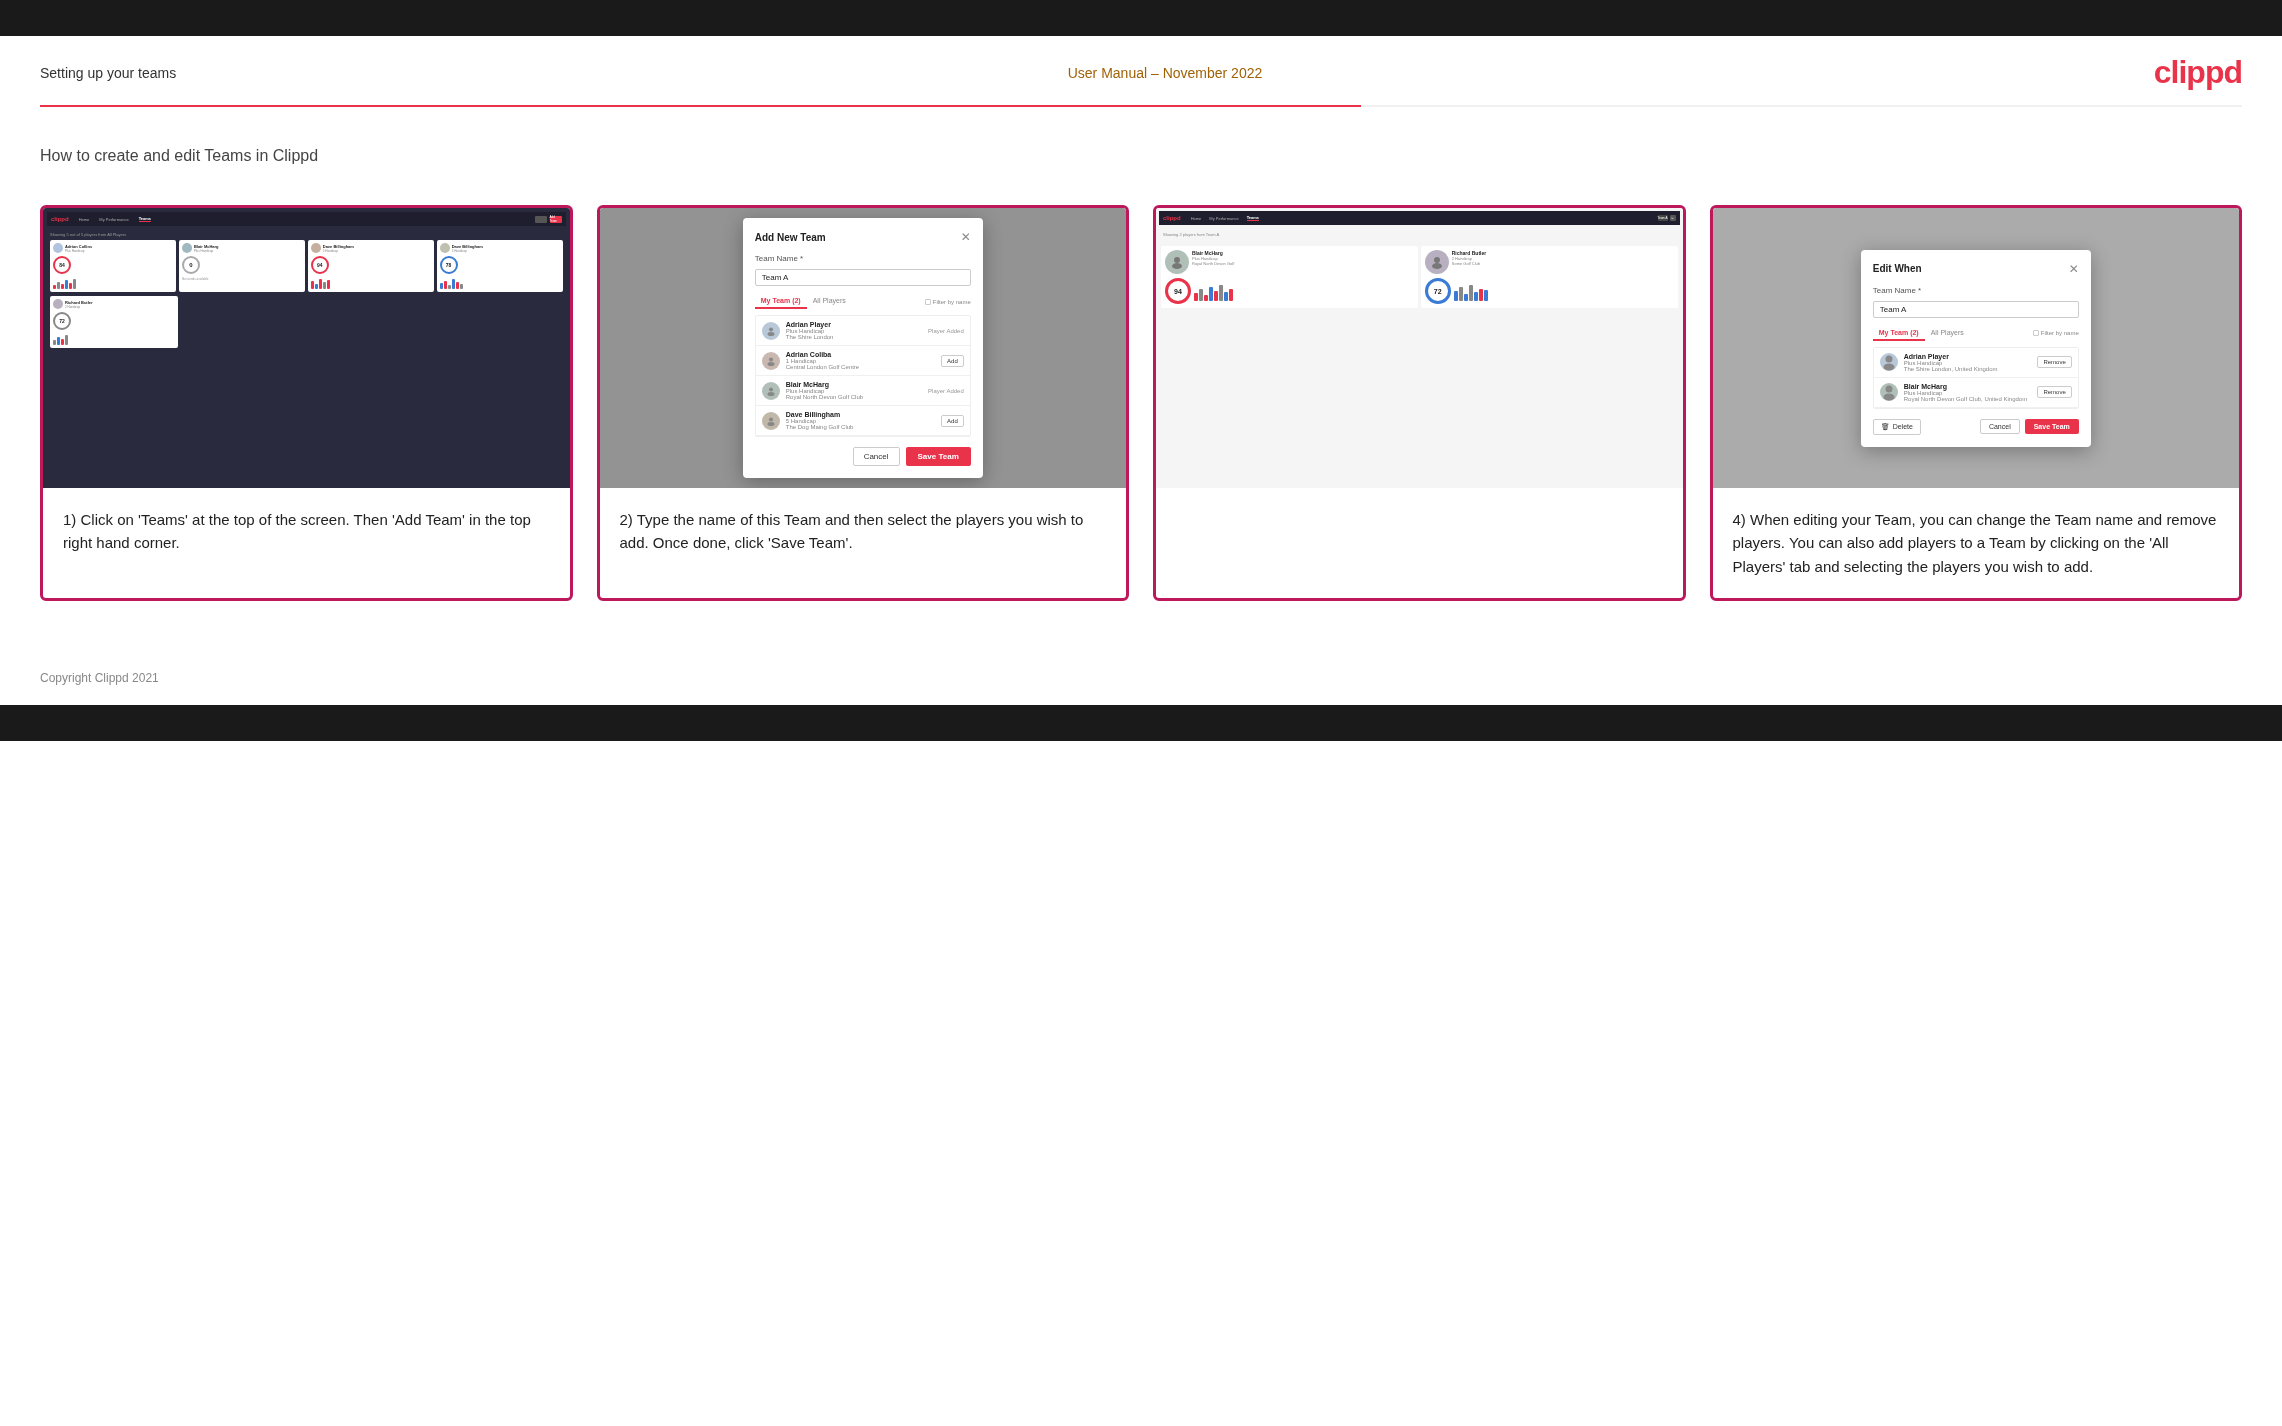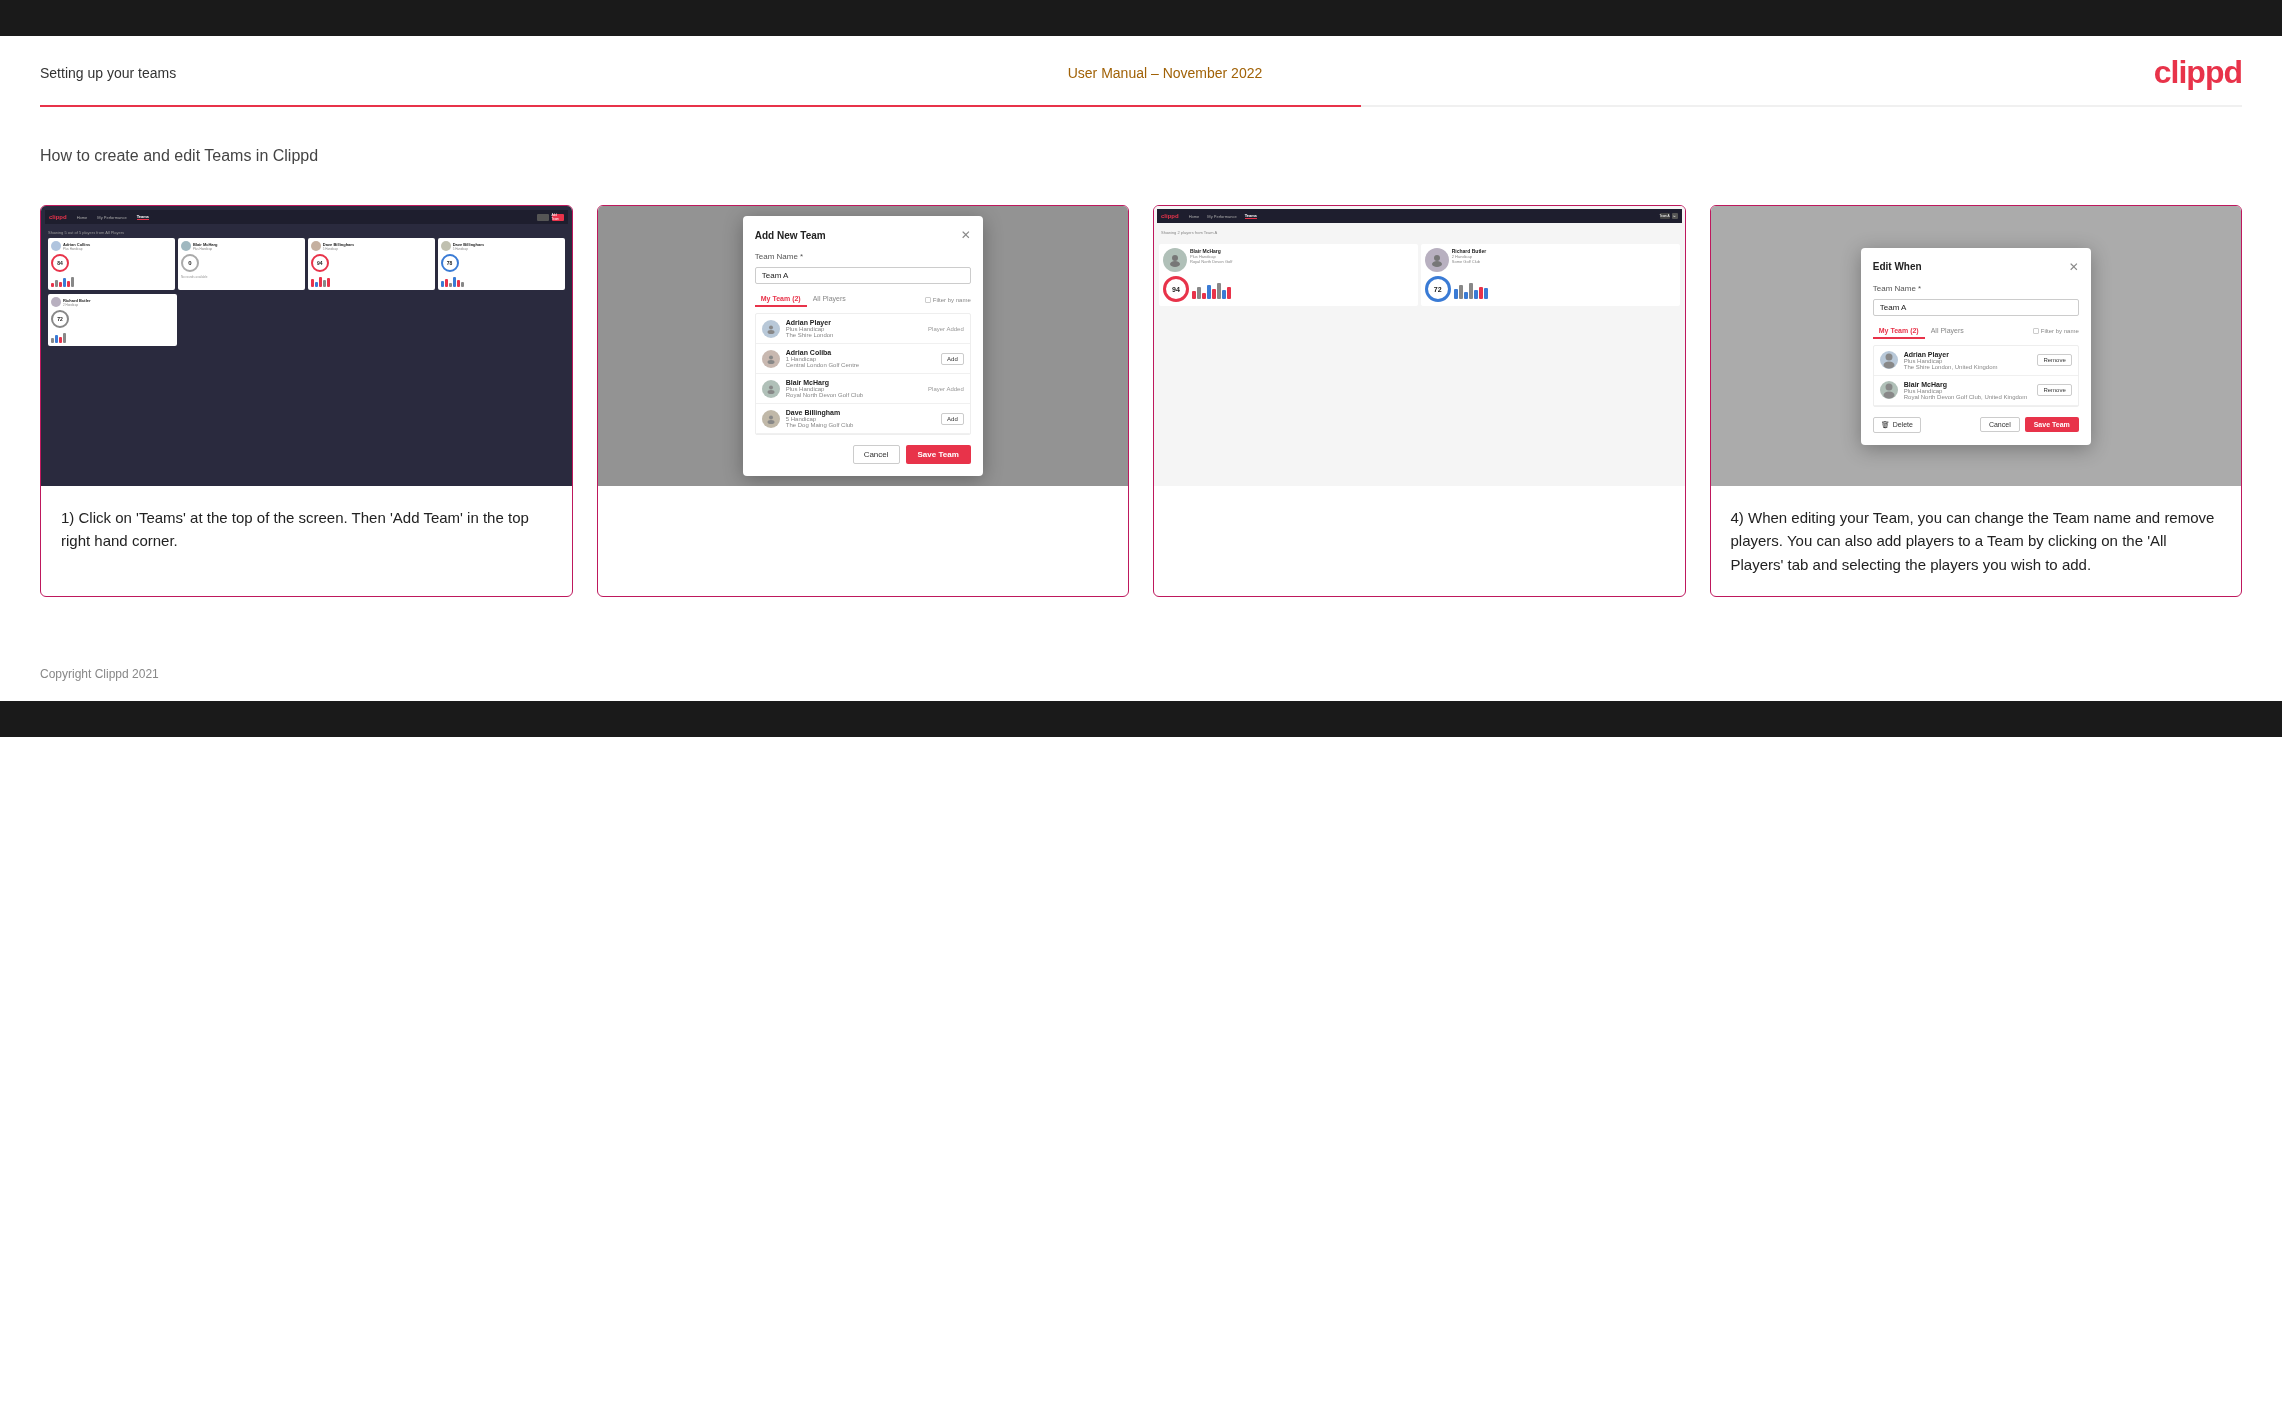--- a/index.html
+++ b/index.html
@@ -66,21 +66,21 @@
 
     
     .cards-row {
       display: flex;
       gap: 24px;
       margin-bottom: 40px;
     }
 
     .card {
       flex: 1;
-      border: 1px solid #be185d;
+      border: 3px solid #be185d;
       border-radius: 6px;
       overflow: hidden;
       display: flex;
       flex-direction: column;
       background: #fff;
     }
 
     .card-screenshot {
       background: #f5f5f5;
       height: 280px;
@@ -550,20 +550,21 @@
                 <button class="ss2-add-btn">Add</button>
               </div>
             </div>
             <div class="ss2-modal-footer">
               <button class="ss2-cancel-btn">Cancel</button>
               <button class="ss2-save-btn">Save Team</button>
             </div>
           </div>
         </div>
       </div>
+      <div class="card-text">2) Type the name of this Team and then select the players you wish to add.  Once done, click 'Save Team'.</div>
     </div>
 
     <div class="card">
       <div class="card-screenshot">
         <div class="ss3-wrap" style="width:100%;height:100%;">
           <div class="ss3-topbar">
             <span class="ss3-logo">clippd</span>
             <span style="font-size:4px;color:#aaa;margin-left:6px;">Home</span>
             <span style="font-size:4px;color:#aaa;margin-left:4px;">My Performance</span>
             <span style="font-size:4px;color:#fff;margin-left:4px;border-bottom:1px solid #e8334a;font-weight:600;">Teams</span>

